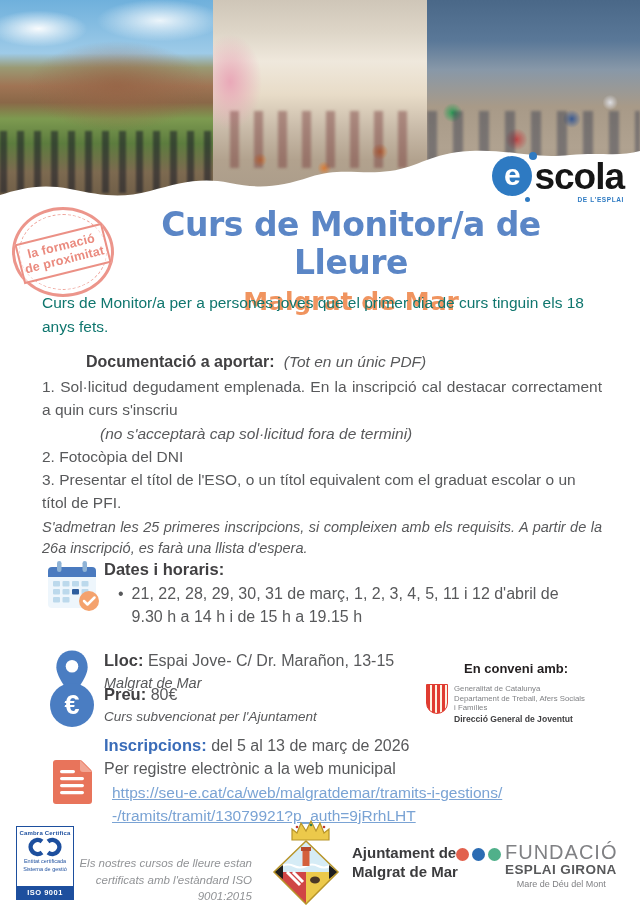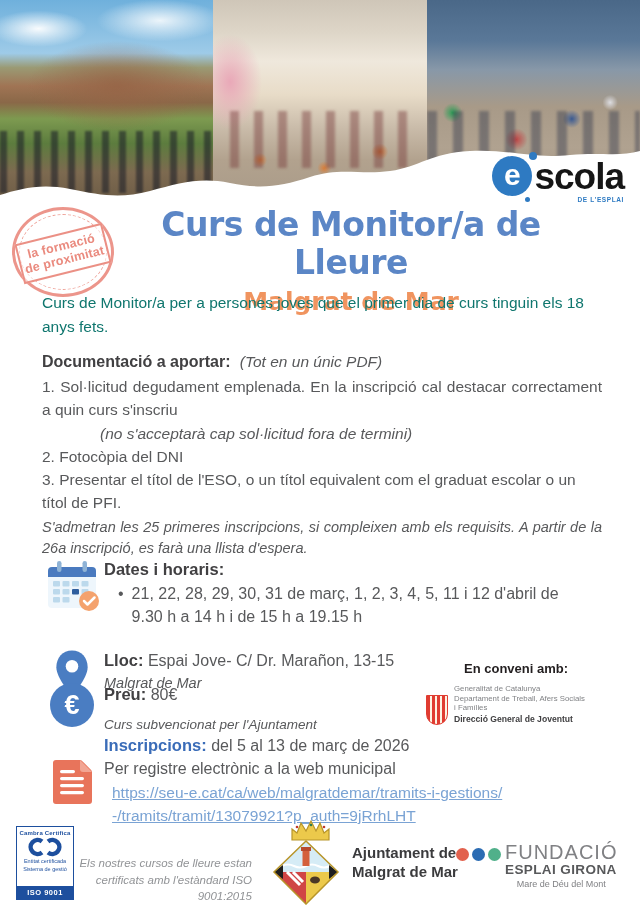--- a/index.html
+++ b/index.html
@@ -58,50 +58,50 @@
 
   
   .hero { position:absolute; left:105px; top:206px; width:492px; text-align:center; }
   .title { font-family:"DejaVu Sans", sans-serif; font-size:33px; font-weight:bold; color:#5b86c6; letter-spacing:-.5px; line-height:1.15; }
   .subtitle { font-family:"DejaVu Sans", sans-serif; font-size:25px; font-weight:bold; color:#f0945f; margin-top:5px; }
 
   
   .intro { position:absolute; left:42px; top:291px; width:566px; font-size:15.5px; color:#0f766e; line-height:1.55; }
   .docs { position:absolute; left:42px; top:350px; width:560px; font-size:15.5px; color:#58595b; line-height:1.5; }
   .docs .head { margin-bottom:1px; }
-  .docs .head b { color:#414042; font-size:16px; }
+  .docs .head b { color:#414042; font-size:16px;margin-left:44px; }
   .docs .head i { color:#58595b; margin-left:5px; }
   .just { text-align:justify; }
   .indent-note { font-style:italic; padding-left:58px; }
   .wait-note { font-style:italic; font-size:14.5px; line-height:1.48; text-align:justify; margin-top:2px; }
 
   
   .sect { position:absolute; left:42px; }
   .sect-icon { position:absolute; left:0; top:0; width:60px; display:flex; justify-content:center; }
   .sect-body { margin-left:62px; color:#58595b; font-size:16px; line-height:1.42; }
   .sect-label { font-weight:bold; color:#414042; font-size:16.5px; }
   .bullet-row { display:flex; width:482px; margin-top:2px; }
   .bullet-char { margin:0 8px 0 14px; }
   .ital-sub { font-style:italic; font-size:14.5px; color:#58595b; }
-  .price-sub { font-style:italic; font-size:13.5px; color:#58595b; margin-top:8px; }
+  .price-sub { font-style:italic; font-size:13.5px; color:#58595b; margin-top:0; }
 
   .dates-sect { top:558px; width:560px; }
   .lloc-sect { top:649px; width:420px; }
   .preu-sect { top:683px; width:420px; }
   .insc-sect { top:734px; width:480px; }
 
   .insc-label { font-weight:bold; color:#3a6cb8; font-size:16.5px; }
   .insc-line { font-size:16px; color:#58595b; }
   .link { display:inline-block; width:392px; word-break:break-all; color:#7aa3d4; text-decoration:underline;
       font-size:15.5px; line-height:1.45; cursor:pointer; margin-top:2px;margin-left:8px; }
 
   
   .conveni { position:absolute; right:26px; top:661px; width:188px; }
   .conveni-head { font-size:13px; font-weight:bold; color:#231f20; margin-bottom:8px; margin-left:38px; }
-  .gencat { display:flex; align-items:flex-end; }
+  .gencat { display:flex; align-items:flex-start; }
   .gencat-shield { width:22px; height:30px; margin-right:6px; flex:none;
       background:repeating-linear-gradient(90deg,#e03c31 0 2.5px,#fdf3e3 2.5px 5px);
       border:1px solid #e03c31; border-radius:0 0 11px 11px; }
   .gencat-text div { font-size:7.8px; color:#808285; line-height:1.25; }
   .gencat-text .gbold { font-size:8.6px; font-weight:bold; color:#414042; margin-top:1px; }
 
   
   .footer { position:absolute; left:0; top:818px; width:640px; height:87px; }
   .iso-badge { position:absolute; left:16px; top:8px; width:58px; height:74px; border:1.5px solid #1d4f9e;
       display:flex; flex-direction:column; align-items:center; background:#fff; }

